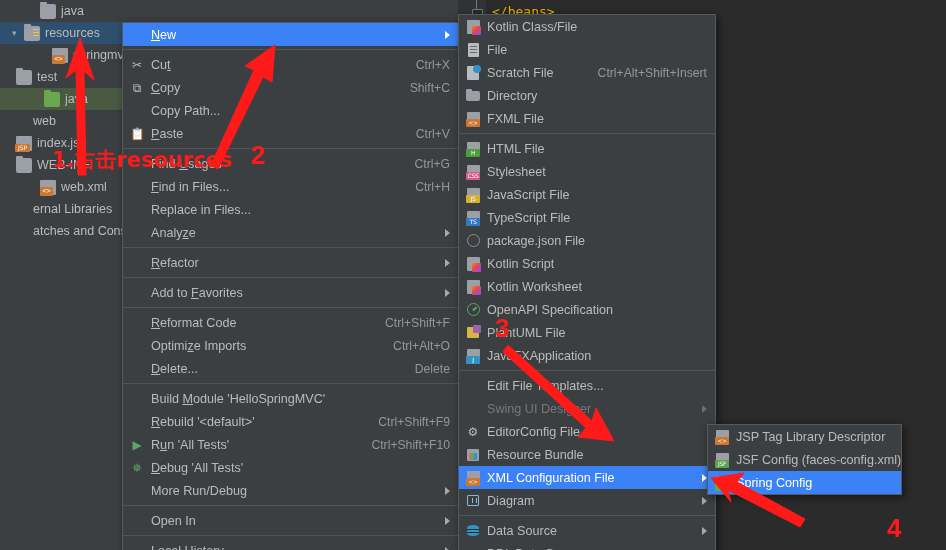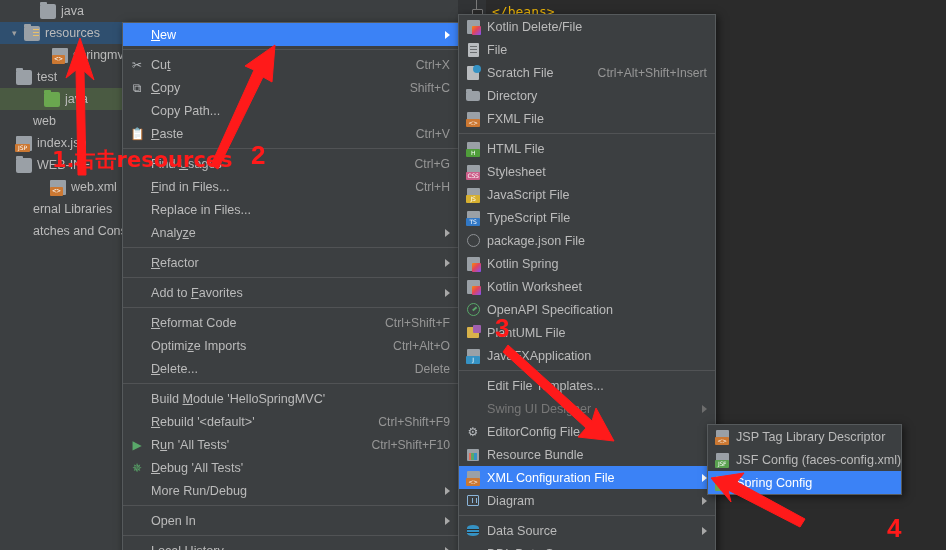--- a/index.html
+++ b/index.html
@@ -221,21 +221,21 @@
         <div class="tree-row" style="padding-left: 4px;">
           <span class="tree-chevron"></span>
           <span class="tree-ico ic-jsp"></span>
           <span class="lbl">index.jsp</span>
         </div>
         <div class="tree-row" style="padding-left: 4px;">
           <span class="tree-chevron"></span>
           <span class="tree-ico ic-folder"></span>
           <span class="lbl">WEB-INF</span>
         </div>
-        <div class="tree-row" style="padding-left: 38px;">
+        <div class="tree-row" style="padding-left: 28px;">
           <span class="tree-chevron"></span>
           <span class="tree-ico ic-xml"></span>
           <span class="lbl">web.xml</span>
         </div>
         <div class="tree-row" style="padding-left: 0px;">
           <span class="tree-chevron"></span>
           <span class="tree-ico ic-none"></span>
           <span class="lbl">ernal Libraries</span>
         </div>
         <div class="tree-row" style="padding-left: 0px;">
@@ -366,21 +366,21 @@
         <span class="mi-txt">Local <span class="u">H</span>istory</span>
         <span class="mi-arrow"></span>
       </div>
     </div>
 
   <div class="menu" id="newmenu" style="left:458px; top:14px; width:258px;">
       <div class="mi">
         <span class="mi-ico">
           <span class="kot"></span>
         </span>
-        <span class="mi-txt">Kotlin Delete/File</span>
+        <span class="mi-txt">Kotlin Class/File</span>
       </div>
       <div class="mi">
         <span class="mi-ico">
           <span class="plainfile"></span>
         </span>
         <span class="mi-txt">File</span>
       </div>
       <div class="mi">
         <span class="mi-ico">
           <span class="scratch"></span>
@@ -438,21 +438,21 @@
       <div class="mi">
         <span class="mi-ico">
           <span class="jsonico"></span>
         </span>
         <span class="mi-txt">package.json File</span>
       </div>
       <div class="mi">
         <span class="mi-ico">
           <span class="kot"></span>
         </span>
-        <span class="mi-txt">Kotlin Spring</span>
+        <span class="mi-txt">Kotlin Script</span>
       </div>
       <div class="mi">
         <span class="mi-ico">
           <span class="kot"></span>
         </span>
         <span class="mi-txt">Kotlin Worksheet</span>
       </div>
       <div class="mi">
         <span class="mi-ico">
           <span class="openapi"></span>

